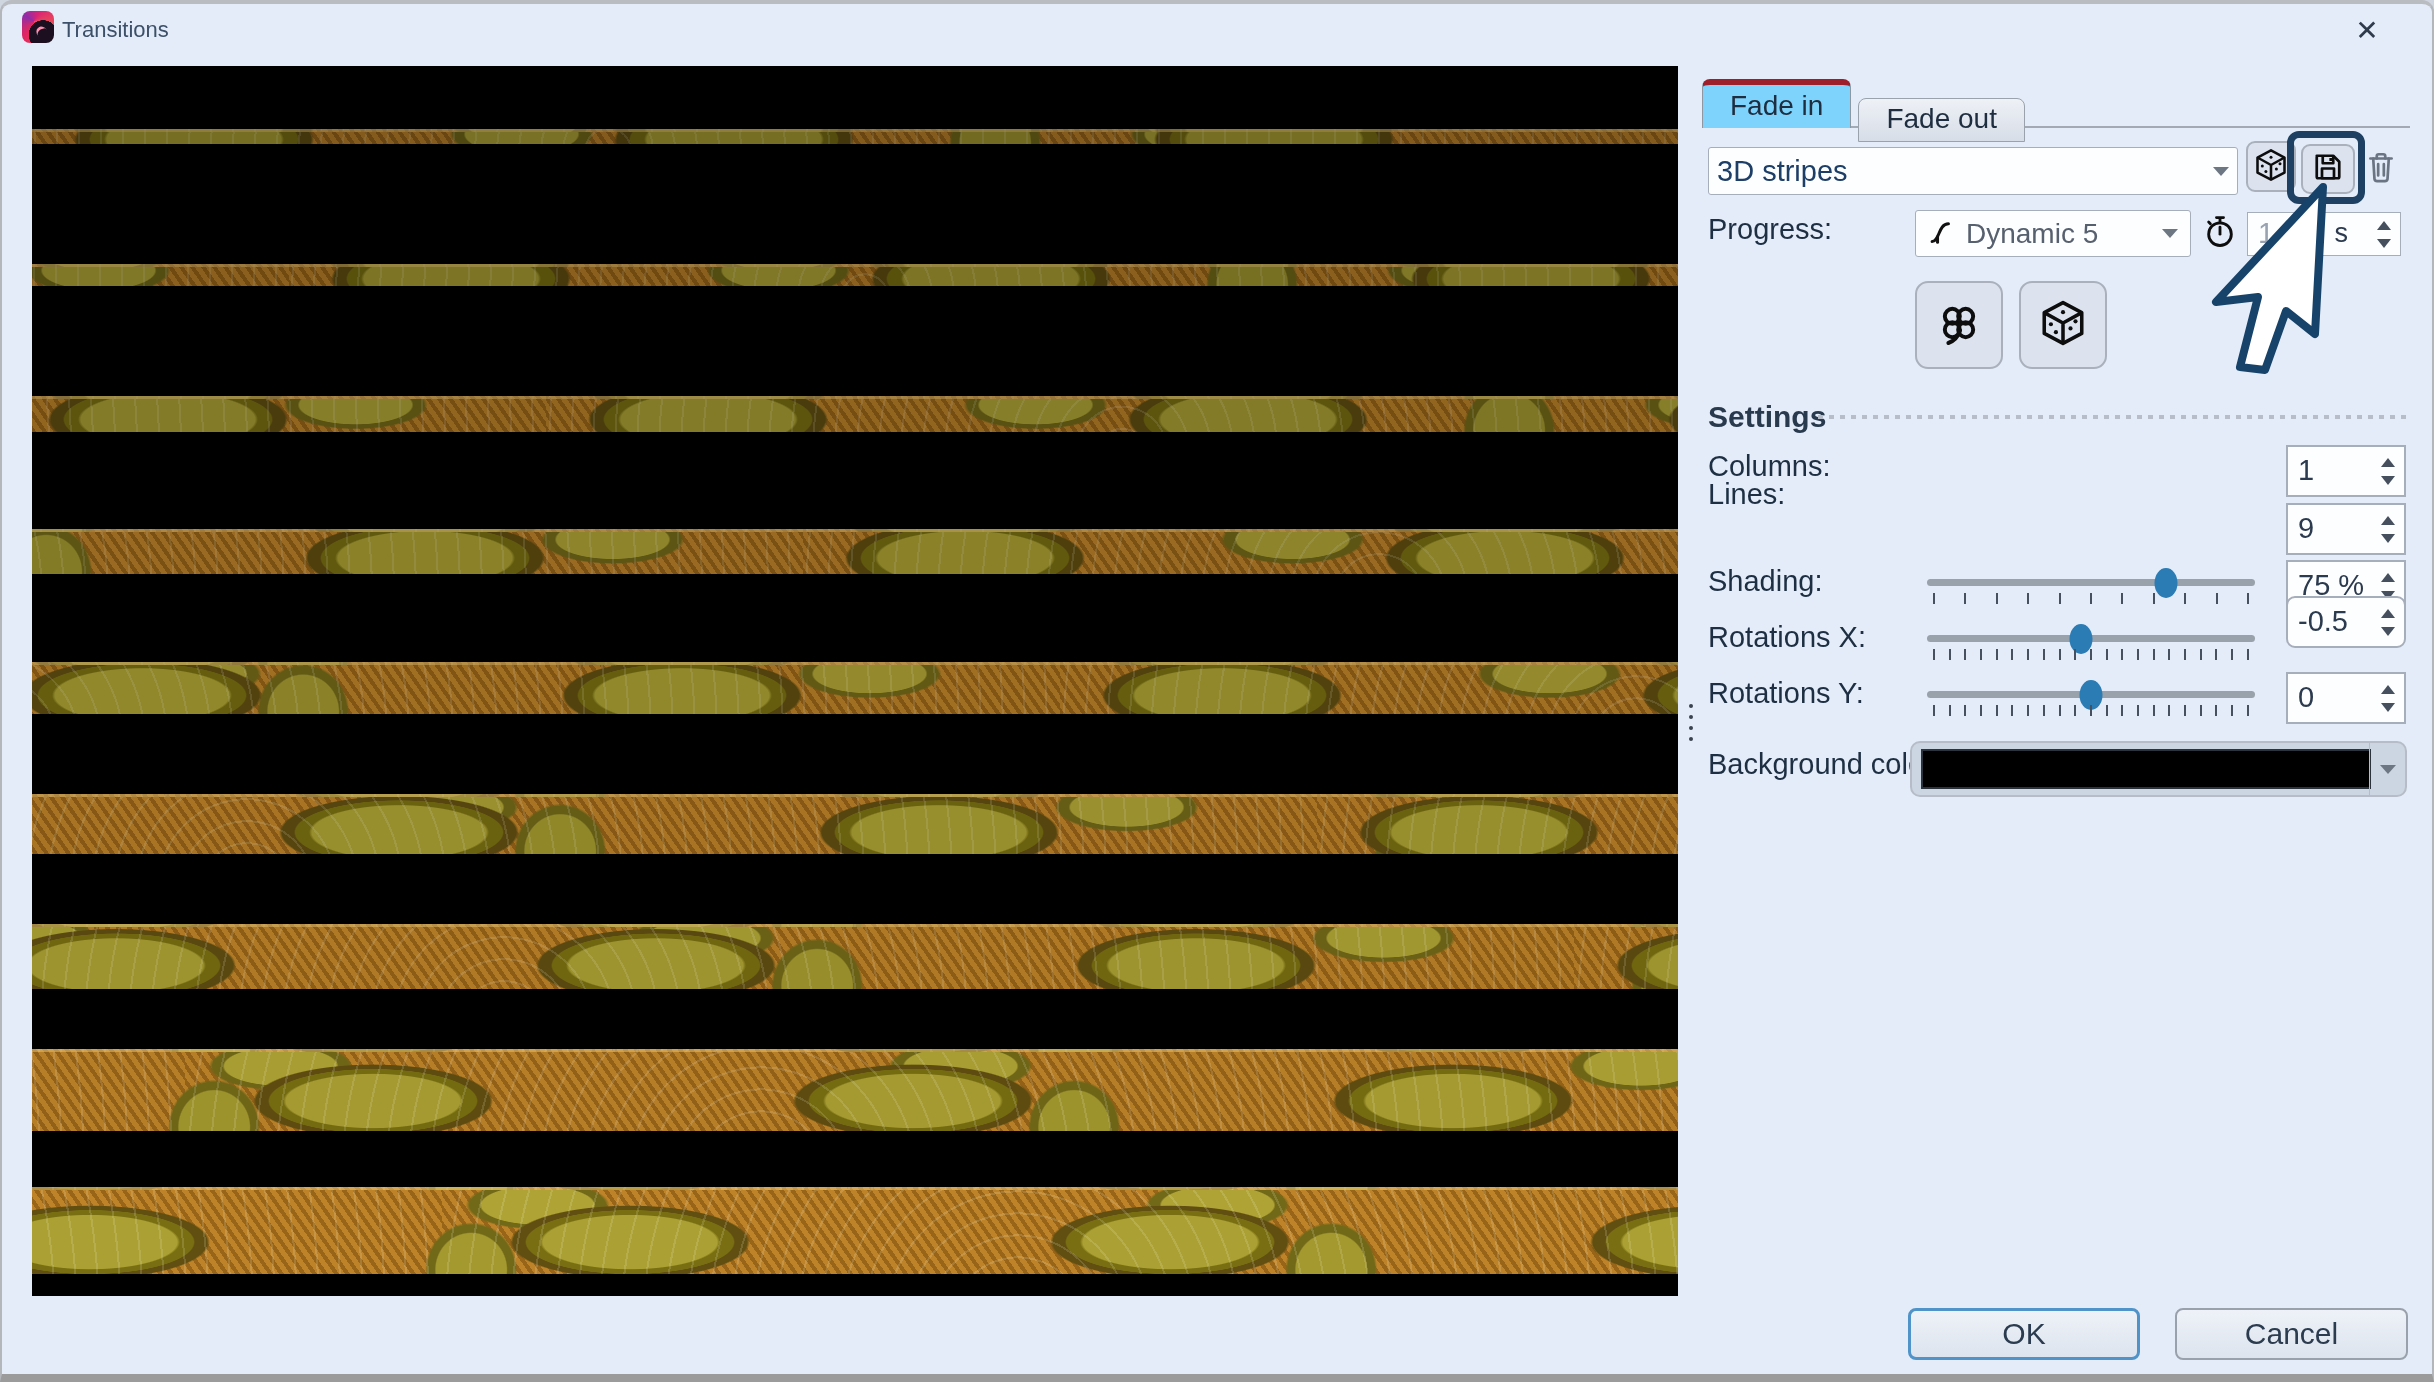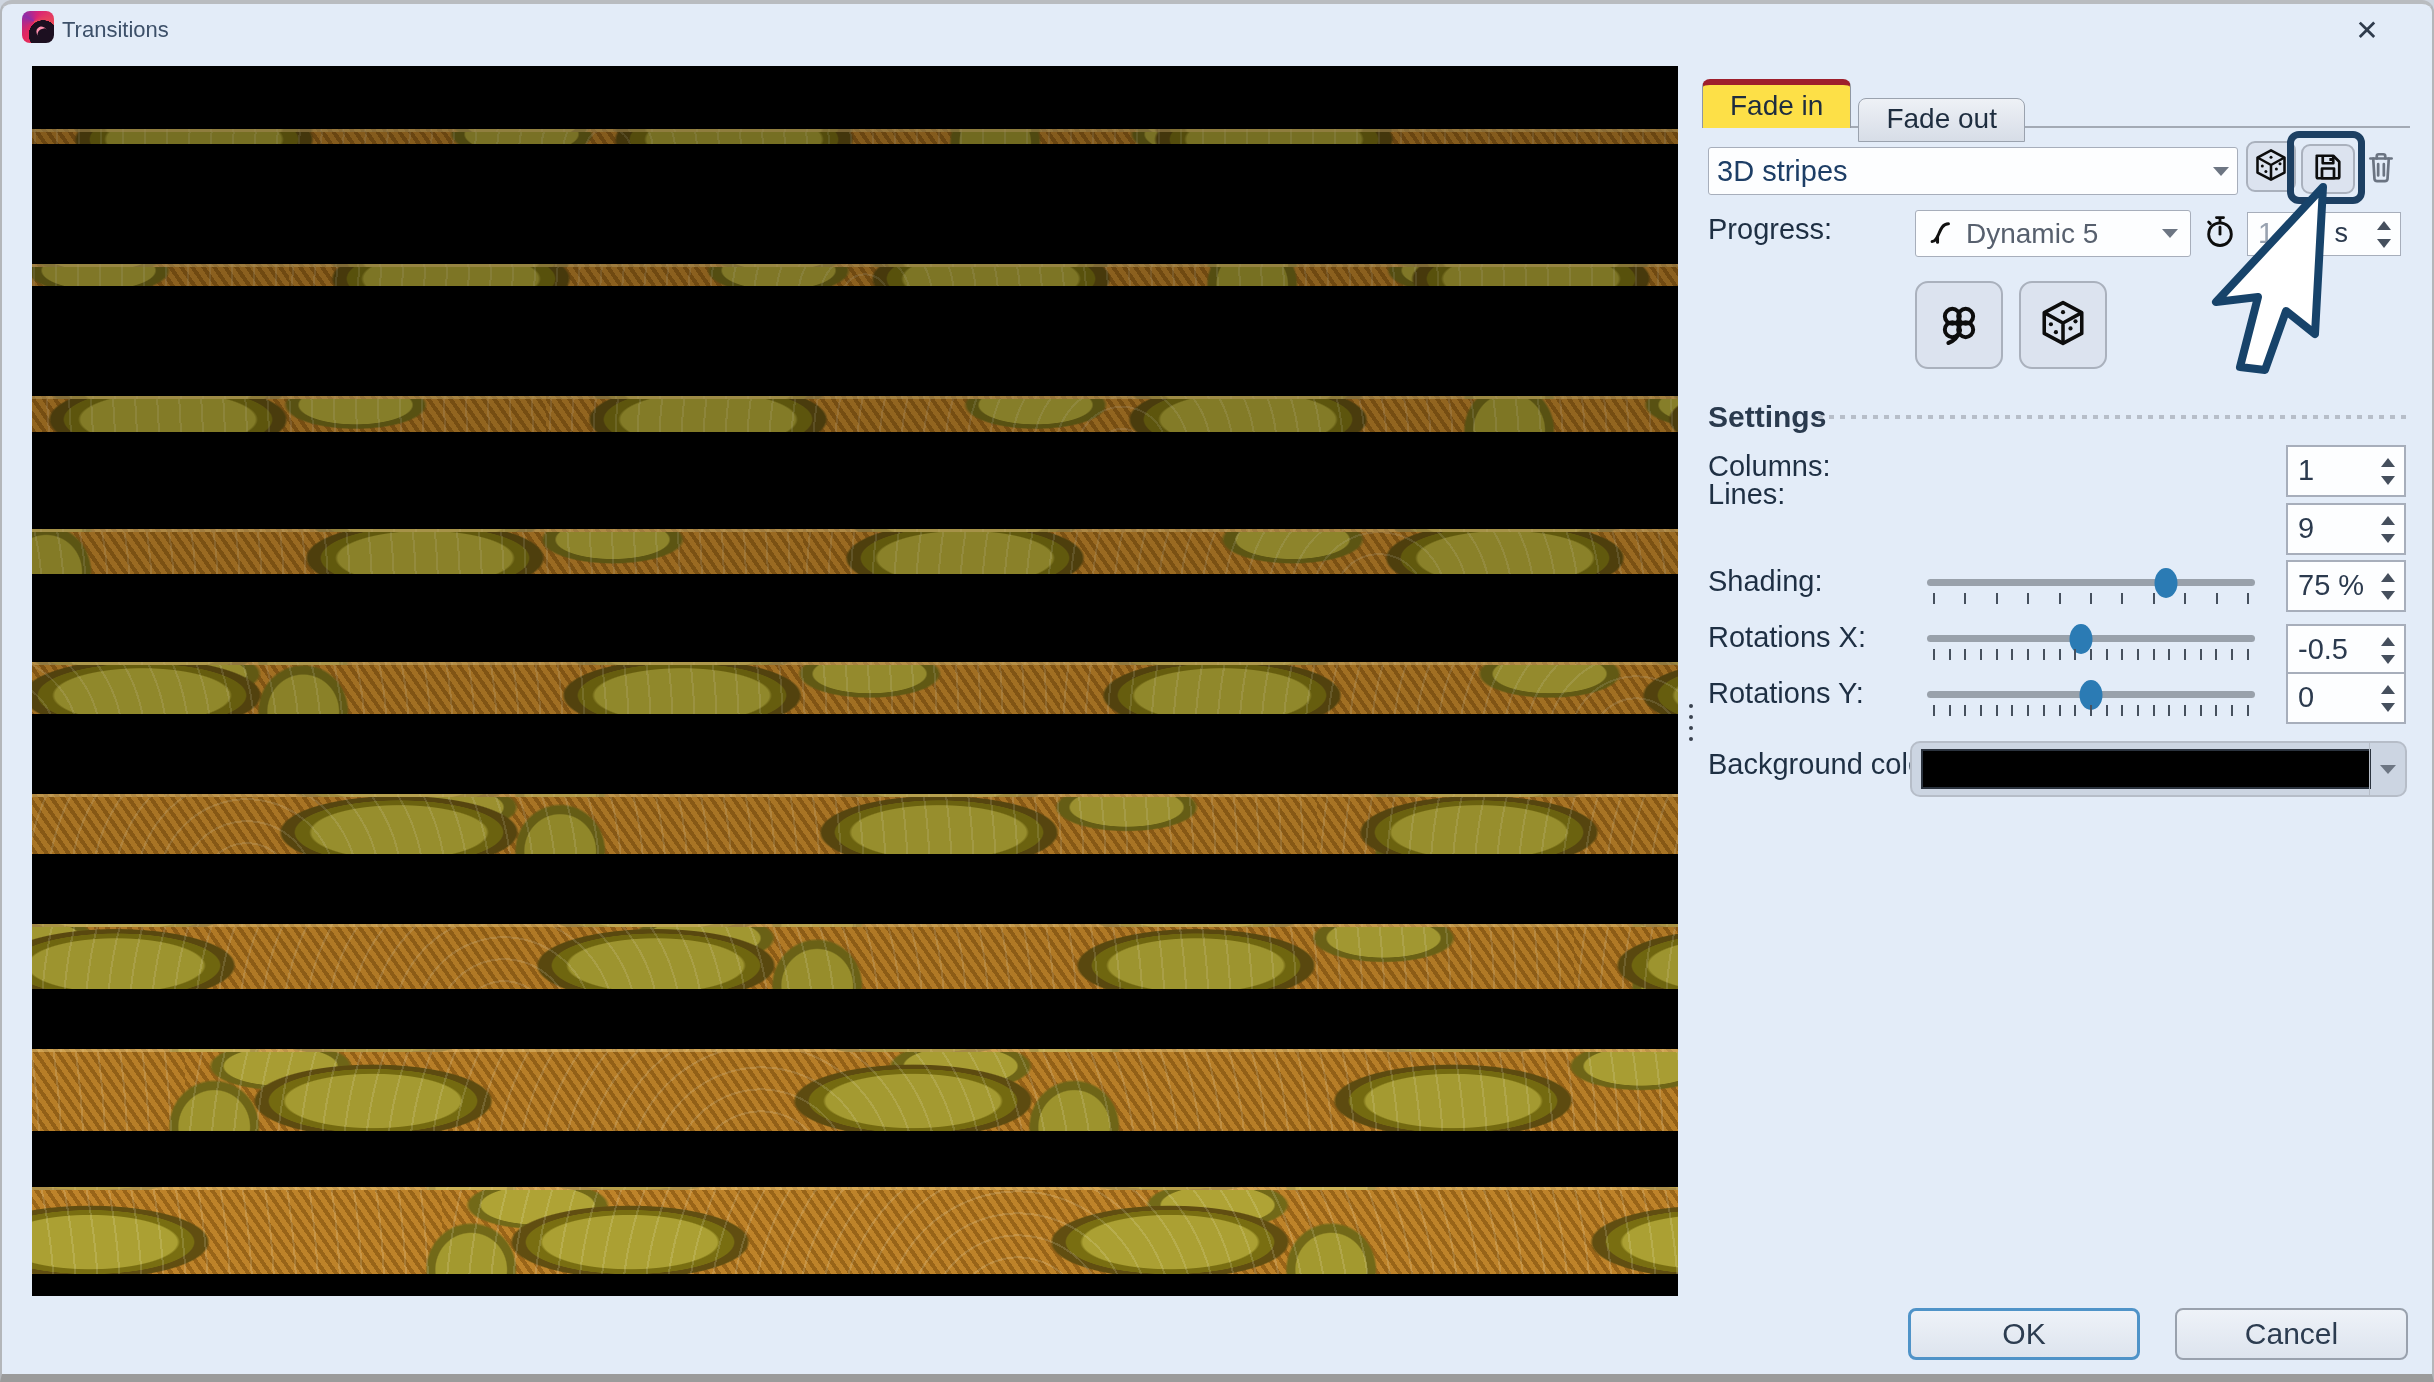--- a/index.html
+++ b/index.html
@@ -37,21 +37,21 @@
     border-top:3px solid rgba(226,191,116,0.55);
     box-shadow:0 3px 6px rgba(0,0,0,0.8); }
 
   .grip{ position:absolute; left:1687px; top:693px; width:6px; }
   .grip i{ display:block; width:4px; height:4px; border-radius:50%; background:#39424f; margin:7px 0; }
 
   
   .tabs{ position:absolute; left:1700px; top:75px; display:flex; gap:7px; z-index:2; }
   .tab{ padding:0 27px; height:44px; line-height:40px; margin-top:19px; font-size:28px; color:#1e2d3f;
     background:linear-gradient(#eef1f6,#d7dde7); border:1px solid #9aa2ae; border-radius:8px 8px 0 0; cursor:pointer; }
-  .tab.active{ height:49px; line-height:42px; margin-top:0; background:#fde047;
+  .tab.active{ height:49px; line-height:42px; margin-top:0; background:#7dd3fc;
     border:1px solid #8f97a3; border-top:6px solid #9e1f2c; border-bottom:none; }
   .tabline{ position:absolute; left:1700px; top:122px; width:708px; border-top:2px solid #a3aab5; z-index:1; }
 
   .select{ position:absolute; background:#fdfeff; border:1px solid #a7aebb; border-radius:3px;
     display:flex; align-items:center; cursor:pointer; }
   .caret{ width:0; height:0; border-left:8px solid transparent; border-right:8px solid transparent;
     border-top:9px solid #6d7683; margin-left:auto; }
 
   .preset-select{ left:1706px; top:143px; width:530px; height:48px; padding:0 8px; }
   .preset-select .txt{ font-size:29px; color:#1d3e66; }
@@ -309,21 +309,21 @@
           <i></i>
           <i></i>
           <i></i>
           <i></i>
           <i></i>
           <i></i>
           <i></i>
           <i></i>
         </div>
       </div>
-      <div class="spin" style="top: 620px;">
+      <div class="spin" style="top: 592px; border-radius: 9px;">
         <span class="val">-0.5</span>
         <span class="arrows">
           <b class="up"></b>
           <b class="dn"></b>
         </span>
       </div>
       <div class="rowlabel" style="top: 673px;">Rotations Y:</div>
       <div class="slider" style="top: 674px;">
         <div class="track"></div>
         <div class="thumb" style="left:50%"></div>

